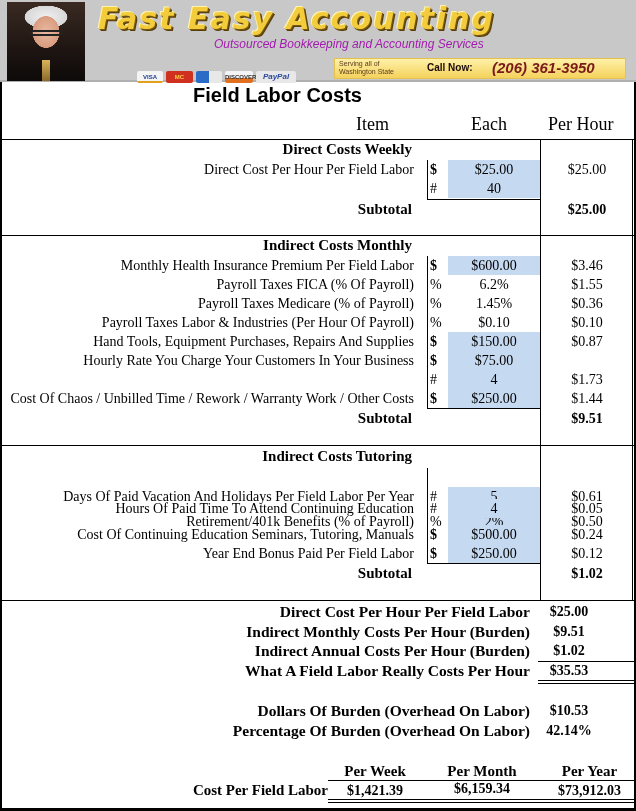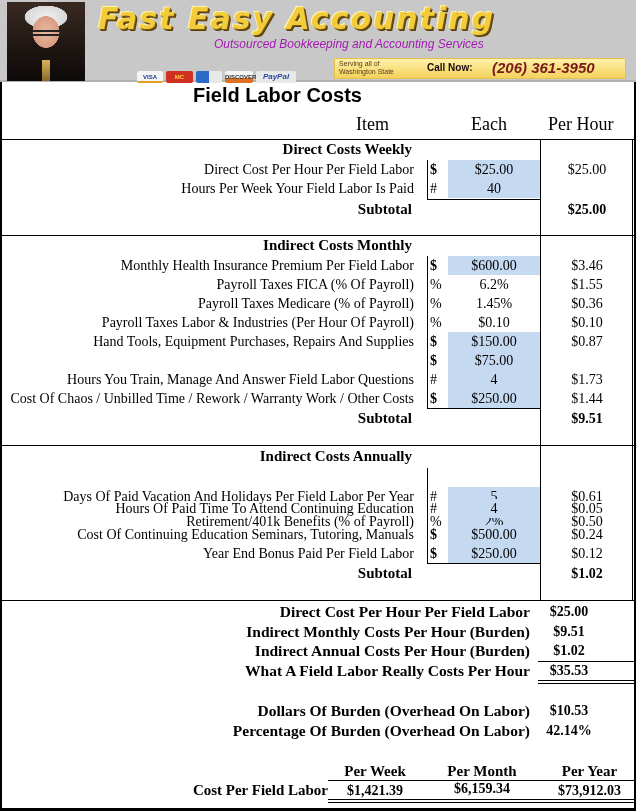--- a/index.html
+++ b/index.html
@@ -101,21 +101,20 @@
   <div class="vline thin" style="left:425px; top:78px; height:40px;"></div>
   <div class="hline thin" style="left:425px; width:113px; top:117px;"></div>
 
   <div class="row" style="top:78px;">
     <span class="label">Direct Cost Per Hour Per Field Labor</span>
     <span class="unit">$</span>
     <span class="each input">$25.00</span>
     <span class="perhour">$25.00</span>
   </div>
   <div class="row" style="top:97px;">
-    <span class="label">Hours Per Week Your Field Labor Is Paid</span>
     <span class="unit hash">#</span>
     <span class="each input">40</span>
     <span class="perhour"></span>
   </div>
   <div class="subtotal-label" style="top:119px;">Subtotal</div>
   <div class="subtotal-val" style="top:120px;">$25.00</div>
 
   <div class="sec-title" style="top:155px;">Indirect Costs Monthly</div>
   <div class="vline thin" style="left:425px; top:174px; height:153px;"></div>
   <div class="hline thin" style="left:425px; width:113px; top:326px;"></div>
@@ -144,40 +143,40 @@
     <span class="each">$0.10</span>
     <span class="perhour">$0.10</span>
   </div>
   <div class="row" style="top:250px;">
     <span class="label">Hand Tools, Equipment Purchases, Repairs And Supplies</span>
     <span class="unit">$</span>
     <span class="each input">$150.00</span>
     <span class="perhour">$0.87</span>
   </div>
   <div class="row" style="top:269px;">
+    <span class="label">Hourly Rate You Charge Your Customers In Your Business</span>
     <span class="unit">$</span>
     <span class="each input">$75.00</span>
     <span class="perhour"></span>
   </div>
   <div class="row" style="top:288px;">
-    <span class="label">Hours You Train, Manage And Answer Field Labor Questions</span>
     <span class="unit hash">#</span>
     <span class="each input">4</span>
     <span class="perhour">$1.73</span>
   </div>
   <div class="row" style="top:307px;">
     <span class="label">Cost Of Chaos / Unbilled Time / Rework / Warranty Work / Other Costs</span>
     <span class="unit">$</span>
     <span class="each input">$250.00</span>
     <span class="perhour">$1.44</span>
   </div>
   <div class="subtotal-label" style="top:328px;">Subtotal</div>
   <div class="subtotal-val" style="top:329px;">$9.51</div>
 
-  <div class="sec-title" style="top:366px;">Indirect Costs Annually</div>
+  <div class="sec-title" style="top:366px;">Indirect Costs Tutoring</div>
   <div class="vline thin" style="left:425px; top:386px; height:96px;"></div>
   <div class="hline thin" style="left:425px; width:113px; top:481px;"></div>
 
   <div class="row" style="top:386px;margin-top:44px;">
     <span class="label">Retirement/401k Benefits (% of Payroll)</span>
     <span class="unit pct">%</span>
     <span class="each input">2%</span>
     <span class="perhour">$0.50</span>
   </div>
   <div class="row" style="top:405px;">

